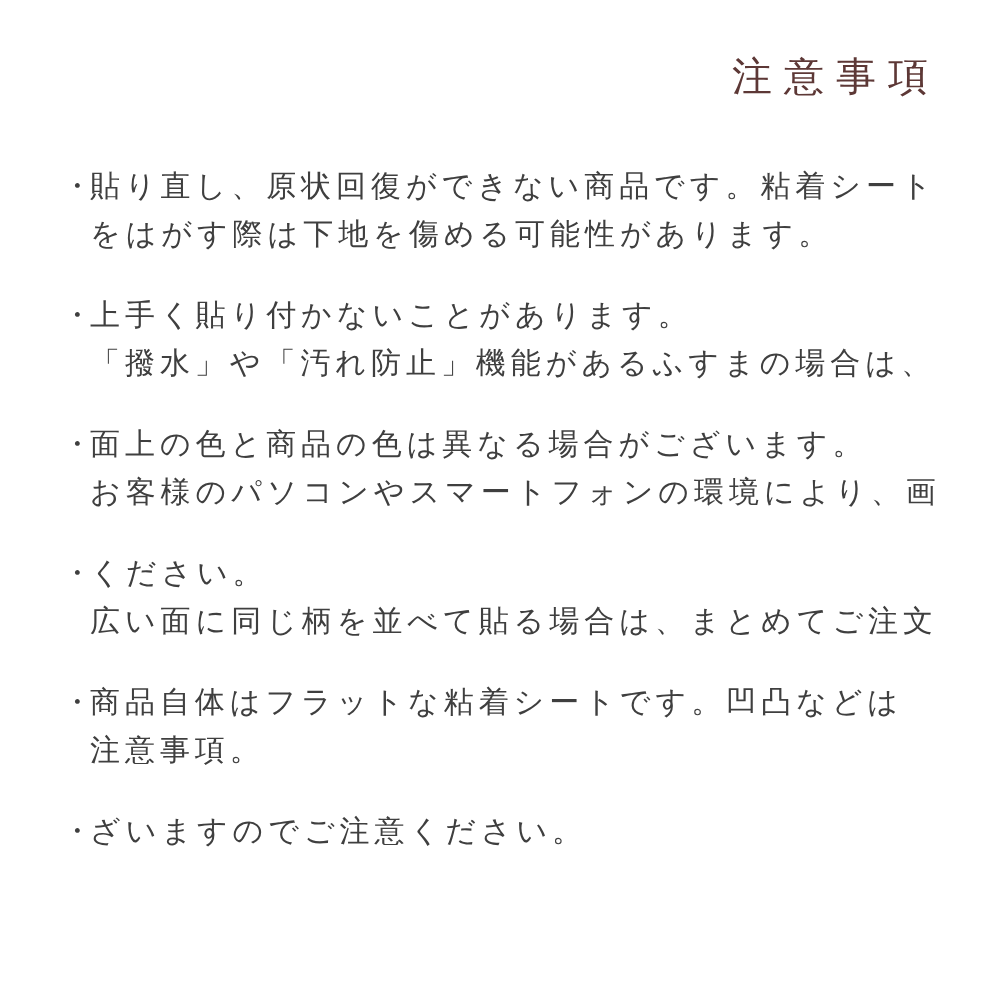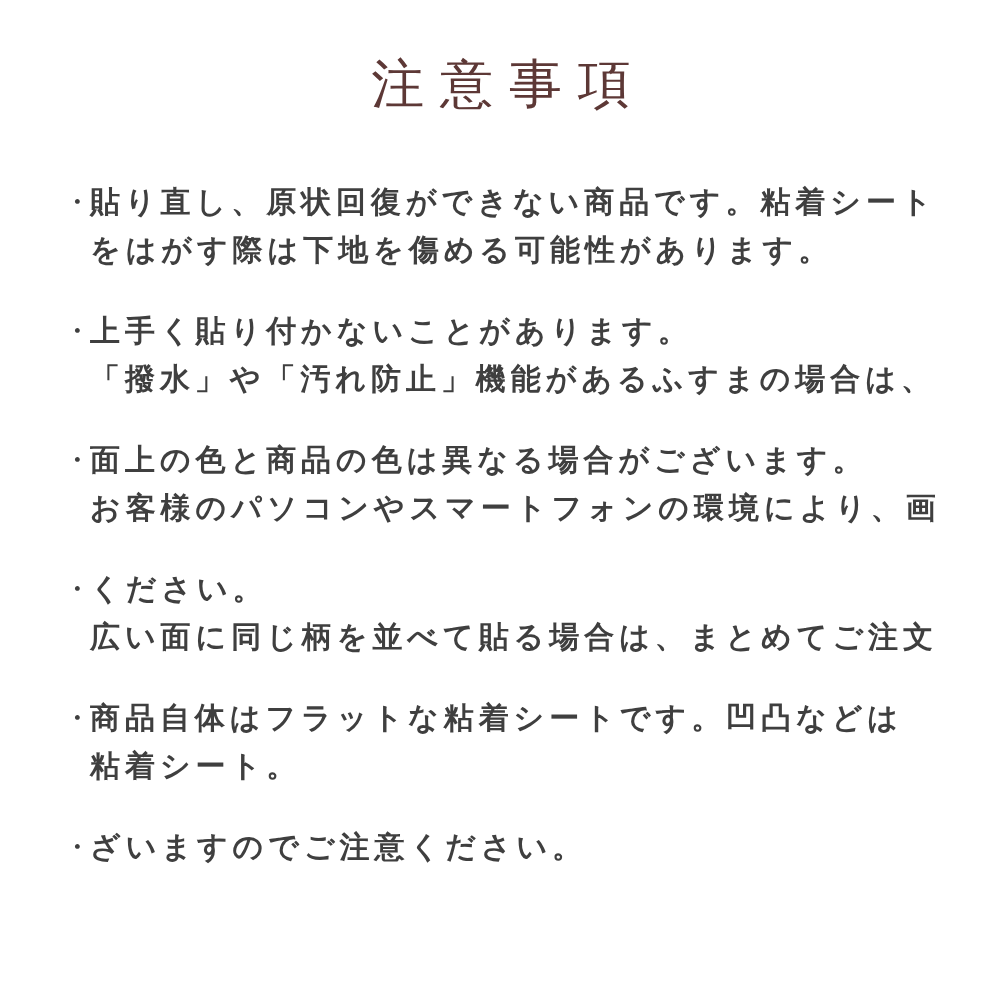--- a/index.html
+++ b/index.html
@@ -12,22 +12,22 @@
     width: 1000px;
     height: 1000px;
     background: #ffffff;
     overflow: hidden;
     font-family: "Liberation Sans", "DejaVu Sans", sans-serif;
     box-sizing: border-box;
     padding: 52px 60px 0 62px;
   }
   .page-title {
     margin: 0 0 62px 0;
-    text-align: center;
-    font-size: 53px;
+    text-align: right;
+    font-size: 40px;
     font-weight: 500;
     color: #5d3836;
     letter-spacing: 0.30em;
     text-indent: 0.30em; 
     line-height: 1.2;
   }
   .notes {
     color: #3f3f3f;
     font-size: 30px;
     font-weight: 400;
@@ -42,21 +42,20 @@
     width: 28px;
     font-size: 30px;
     line-height: 48px;
     letter-spacing: 0;
     color: #3f3f3f;
     user-select: none;
   }
   .note-text {
     flex: 1 1 auto;
     min-width: 0;
-    font-weight: bold;
   }
   .note-line {
     line-height: 48px;
     letter-spacing: 0.165em;
     white-space: nowrap;
   }
 </style>
 </head>
 <body>
 
@@ -95,21 +94,21 @@
       <div class="note-text">
         <div class="note-line">ください。</div>
         <div class="note-line">広い面に同じ柄を並べて貼る場合は、まとめてご注文</div>
       </div>
     </div>
 
     <div class="note">
       <span class="bullet">・</span>
       <div class="note-text">
         <div class="note-line">商品自体はフラットな粘着シートです。凹凸などは</div>
-        <div class="note-line">粘着シート。</div>
+        <div class="note-line">注意事項。</div>
       </div>
     </div>
 
     <div class="note">
       <span class="bullet">・</span>
       <div class="note-text">
         <div class="note-line">ざいますのでご注意ください。</div>
       </div>
     </div>
 

